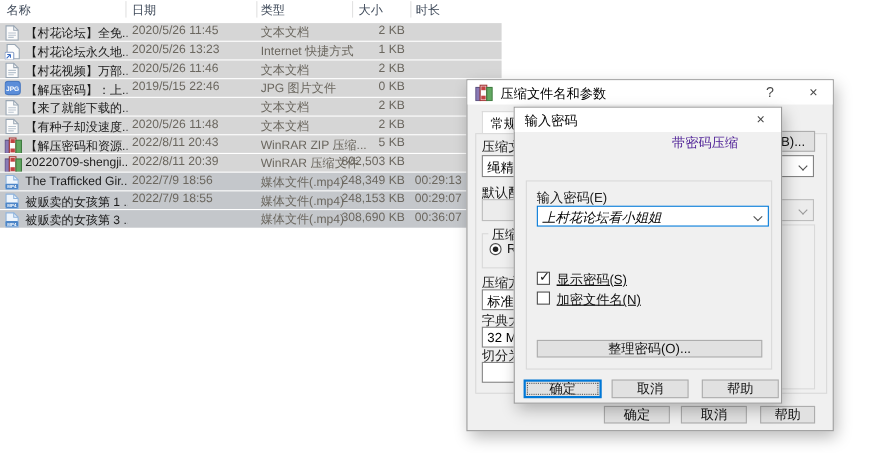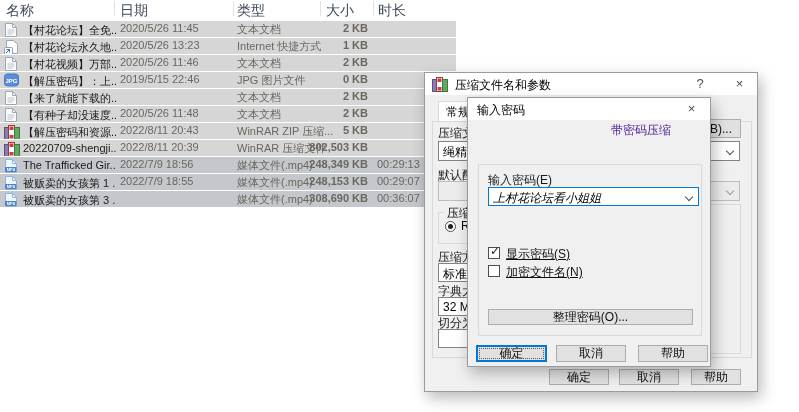--- a/index.html
+++ b/index.html
@@ -7,32 +7,32 @@
   #screen {
     position:relative; width:799px; height:412px; overflow:hidden;
     background:#fff;
     font-family:"Liberation Sans","DejaVu Sans",sans-serif;
     font-size:11px; color:#1e1e1e;
     -webkit-font-smoothing:antialiased;
   }
 
   
   .list-header { position:absolute; left:0; top:0; width:456px; height:17px; background:#fff; }
-  .hcell { position:absolute; top:2px; font-size:14px; color:#3f4a5a; white-space:nowrap; }
+  .hcell { position:absolute; top:2px; font-size:11px; color:#3f4a5a; white-space:nowrap; }
   .hsep { position:absolute; top:1px; width:1px; height:15px; background:#e2e2e2; }
   .list-body { position:absolute; left:0; top:21px; width:456px; }
   .row { position:relative; width:456px; height:16px; margin-bottom:1px; background:#d6d6d6; }
   .row.selected { background:#c4c7cb; }
   .cell { position:absolute; top:1px; white-space:nowrap; overflow:hidden; }
   .c-name { left:4px; width:112px; height:15px; color:#1b1b1b; }
   .c-name .ficon { position:absolute; left:0; top:0px; width:16px; height:16px; }
   .c-name .fname { position:absolute; left:19px; top:1px; }
   .c-date { left:120px; width:112px; color:#6b675f; }
   .c-type { left:237px; width:100px; color:#6b675f; }
-  .c-size { left:300px; width:68px; text-align:right; color:#6b675f;font-weight:bold; }
+  .c-size { left:300px; width:68px; text-align:right; color:#6b675f; }
   .c-dur  { left:377px; width:60px; color:#6b675f; }
 
   
   .dlg { position:absolute; background:#f0f0f0; border:1px solid #9b9b9b;
          box-shadow:3px 6px 14px rgba(0,0,0,.28); font-size:12px; color:#111; }
   .titlebar { position:absolute; left:0; top:0; right:0; height:22px; background:#fff; }
   .titlebar .ttl { position:absolute; left:30px; top:4px; font-size:12px; color:#000; white-space:nowrap;text-align:right; }
   .titlebar .ttl.noicon { left:9px; }
   .cap-btn { position:absolute; top:0; height:21px; text-align:center; line-height:21px;
              color:#4a4a4a; font-size:13px; }

